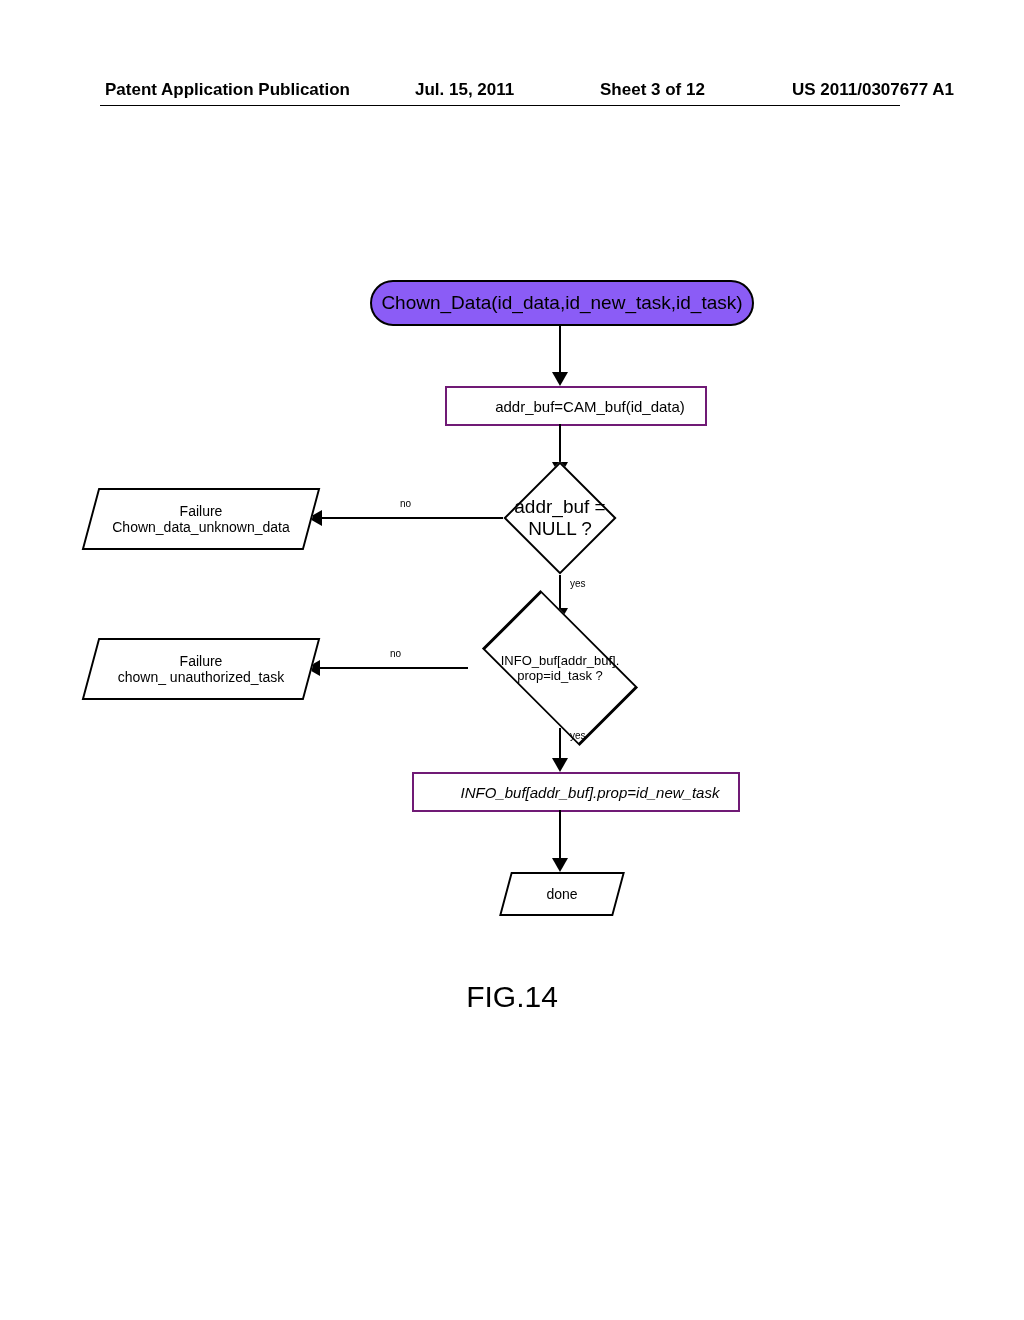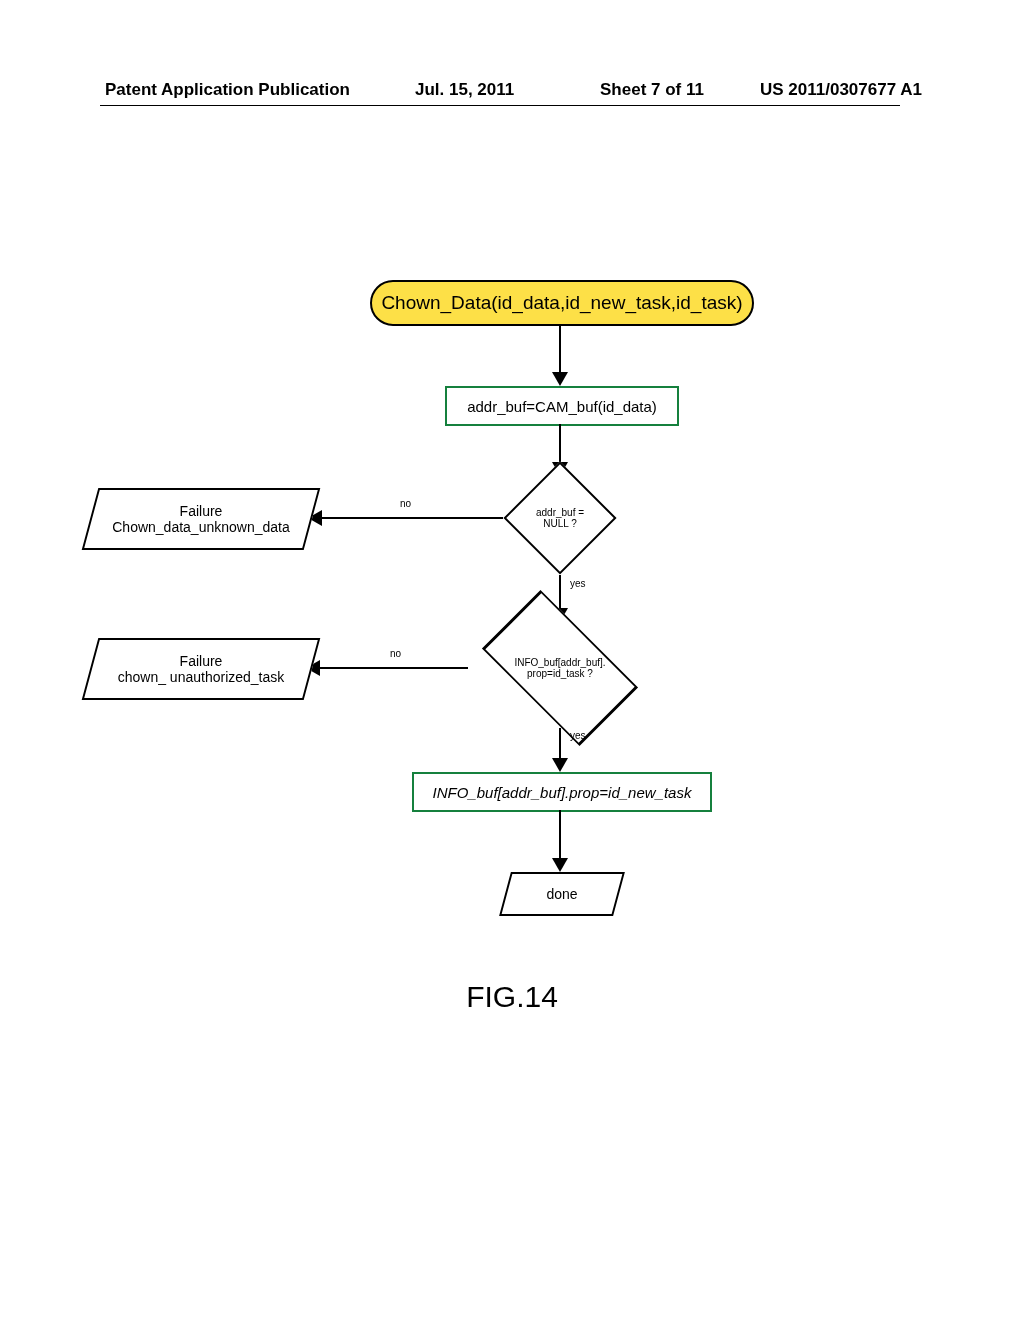--- a/index.html
+++ b/index.html
@@ -27,21 +27,21 @@
   .header-center {
     position: absolute;
     left: 415px;
   }
   .header-right {
     position: absolute;
     left: 600px;
   }
   .header-right2 {
     position: absolute;
-    left: 760px;
+    left: 792px;
   }
   .header-line {
     position: absolute;
     top: 105px;
     left: 100px;
     width: 800px;
     height: 1px;
     background: #000;
   }
 
@@ -55,33 +55,34 @@
   
   .terminator {
     position: absolute;
     border: 2px solid #000;
     border-radius: 28px;
     text-align: center;
     display: flex;
     align-items: center;
     justify-content: center;
     font-size: 19px;
-    background: #fde047;
+    background: #8b5cf6;
   }
 
   
   .process {
     position: absolute;
-    border: 2px solid #15803d;
+    border: 2px solid #701a75;
     text-align: center;
     display: flex;
     align-items: center;
     justify-content: center;
     font-size: 15px;
     background: white;
+    padding-left: 28px;
   }
 
   
   .diamond-wrap {
     position: absolute;
   }
   .diamond {
     width: 100%;
     height: 100%;
     border: 2px solid #000;
@@ -89,21 +90,21 @@
     transform-origin: center;
     background: white;
     box-sizing: border-box;
   }
   .diamond-text {
     position: absolute;
     top: 50%;
     left: 50%;
     transform: translate(-50%, -50%);
     text-align: center;
-    font-size: 10px;
+    font-size: 19px;
     white-space: nowrap;
   }
 
   
   .parallelogram {
     position: absolute;
     border: 2px solid #000;
     transform: skewX(-15deg);
     background: white;
   }
@@ -161,21 +162,21 @@
     text-align: center;
     font-size: 30px;
   }
 </style>
 </head>
 <body>
 
 <div class="header">
   <span class="header-left">Patent Application Publication</span>
   <span class="header-center">Jul. 15, 2011</span>
-  <span class="header-right">Sheet 7 of 11</span>
+  <span class="header-right">Sheet 3 of 12</span>
   <span class="header-right2">US 2011/0307677 A1</span>
 </div>
 <div class="header-line"></div>
 
 <div class="flowchart">
 
   <div class="terminator" style="left:270px; top:0px; width:380px; height:42px;">
     <span>Chown_Data(id_data,id_new_task,id_task)</span>
   </div>
 
@@ -207,21 +208,21 @@
       <span>Chown_data_unknown_data</span>
     </div>
   </div>
 
   <div class="vline" style="left:459px; top:295px; height:35px;"></div>
   <div class="arrow-down" style="left:452px; top:328px;"></div>
   <span class="edge-label" style="left:470px; top:298px;">yes</span>
 
   <div class="diamond-wrap" style="left:414px; top:342px; width:92px; height:92px;">
     <div class="diamond" style="transform: rotate(45deg) scaleX(1.5) scaleY(0.9);"></div>
-    <div class="diamond-text" style="font-size:10px;text-align:center;">
+    <div class="diamond-text" style="font-size:13px;text-align:center;">
       <span>INFO_buf[addr_buf].</span><br>
       <span>prop=id_task ?</span>
     </div>
   </div>
 
   <div class="hline" style="left:218px; top:387px; width:150px;"></div>
   <div class="arrow-left" style="left:206px; top:380px;"></div>
   <span class="edge-label" style="left:290px; top:368px;">no</span>
 
   <div class="parallelogram" style="left:-10px; top:358px; width:218px; height:58px;">

